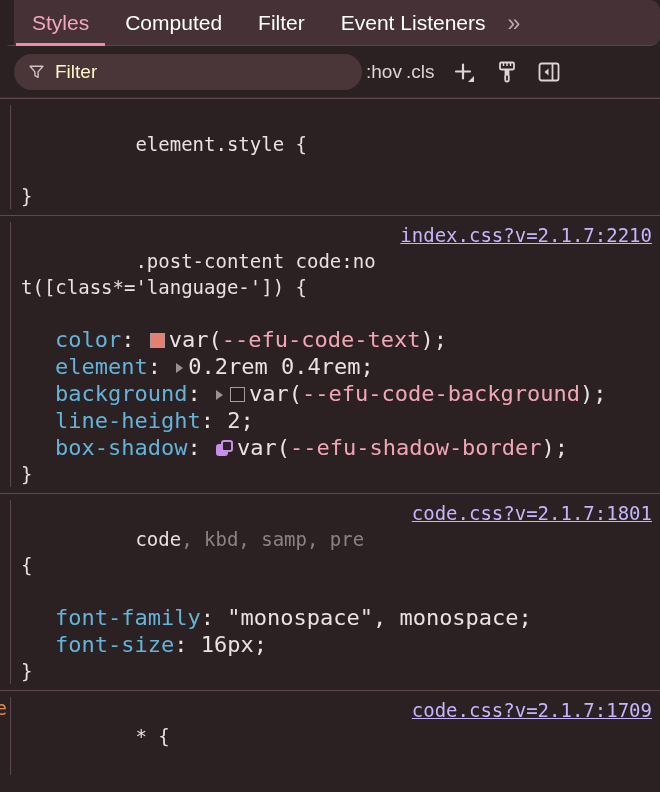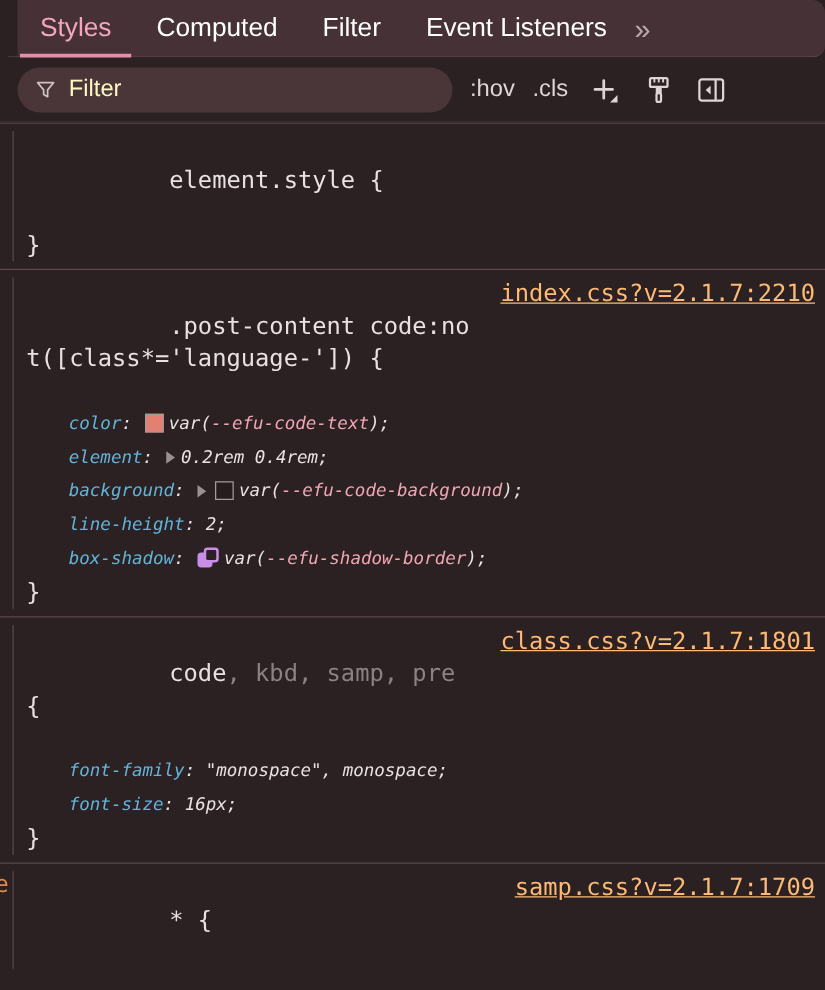--- a/index.html
+++ b/index.html
@@ -87,21 +87,21 @@
   .filter-icon { margin-right: 10px; display: flex; align-items: center; }
   .filter-text {
     font-family: "Liberation Sans", sans-serif;
     font-size: 19px;
     color: #fef9c3;
   }
   .tool-btn {
     font-family: "Liberation Sans", sans-serif;
     font-size: 19px;
     color: #ded3d5;
-    margin-left: 14px;
+    margin-left: 4px;
     display: flex;
     align-items: center;
     white-space: nowrap;
   }
   .icon-btn { margin-left: 16px; display: flex; align-items: center; }
 
   
   .rules {
     background: #2b2122;
     height: 694px;
@@ -141,34 +141,33 @@
     justify-content: space-between;
   }
   .selector {
     color: #e8e0e1;
     white-space: pre-wrap;
     word-break: break-all;
     max-width: 58%;
   }
   .selector .dim { color: #8e8183; }
   .source-link {
-    color: #fdba74;
+    color: #c4b5fd;
     text-decoration: underline;
     font-size: 19px;
     white-space: nowrap;
     flex: 0 0 auto;
     padding-left: 8px;
   }
 
   .decl {
-    font-size: 14px;
+    font-size: 22px;
     line-height: 27px;
     padding-left: 34px;
     white-space: nowrap;
-    font-style: italic;
   }
   .prop { color: #63b4db; }
   .val  { color: #e9e1e2; }
   .varname { color: #f2a6b5; }
   .brace {
     font-size: 19px;
     line-height: 26px;
     color: #e8e0e1;
   }
 
@@ -321,21 +320,21 @@
       <div class="brace">}</div>
     </div>
   </div>
 
   <div class="rule">
     <div class="rule-inner">
       <div class="sel-line">
         <div class="selector">
           <span>code</span><span class="dim">, kbd, samp, pre</span><span> {</span>
         </div>
-        <a class="source-link">class.css?v=2.1.7:1801</a>
+        <a class="source-link">code.css?v=2.1.7:1801</a>
       </div>
 
       <div class="decl">
         <span class="prop">font-family</span><span class="val">: </span><span class="val">"monospace", monospace;</span>
       </div>
 
       <div class="decl">
         <span class="prop">font-size</span><span class="val">: </span><span class="val">16px;</span>
       </div>
 
@@ -343,19 +342,19 @@
     </div>
   </div>
 
   <div class="rule">
     <div class="orange-marker">e</div>
     <div class="rule-inner">
       <div class="sel-line">
         <div class="selector">
           <span>*</span><span> {</span>
         </div>
-        <a class="source-link">samp.css?v=2.1.7:1709</a>
+        <a class="source-link">code.css?v=2.1.7:1709</a>
       </div>
 
     </div>
   </div>
 
 </div>
 
 </body></html>

